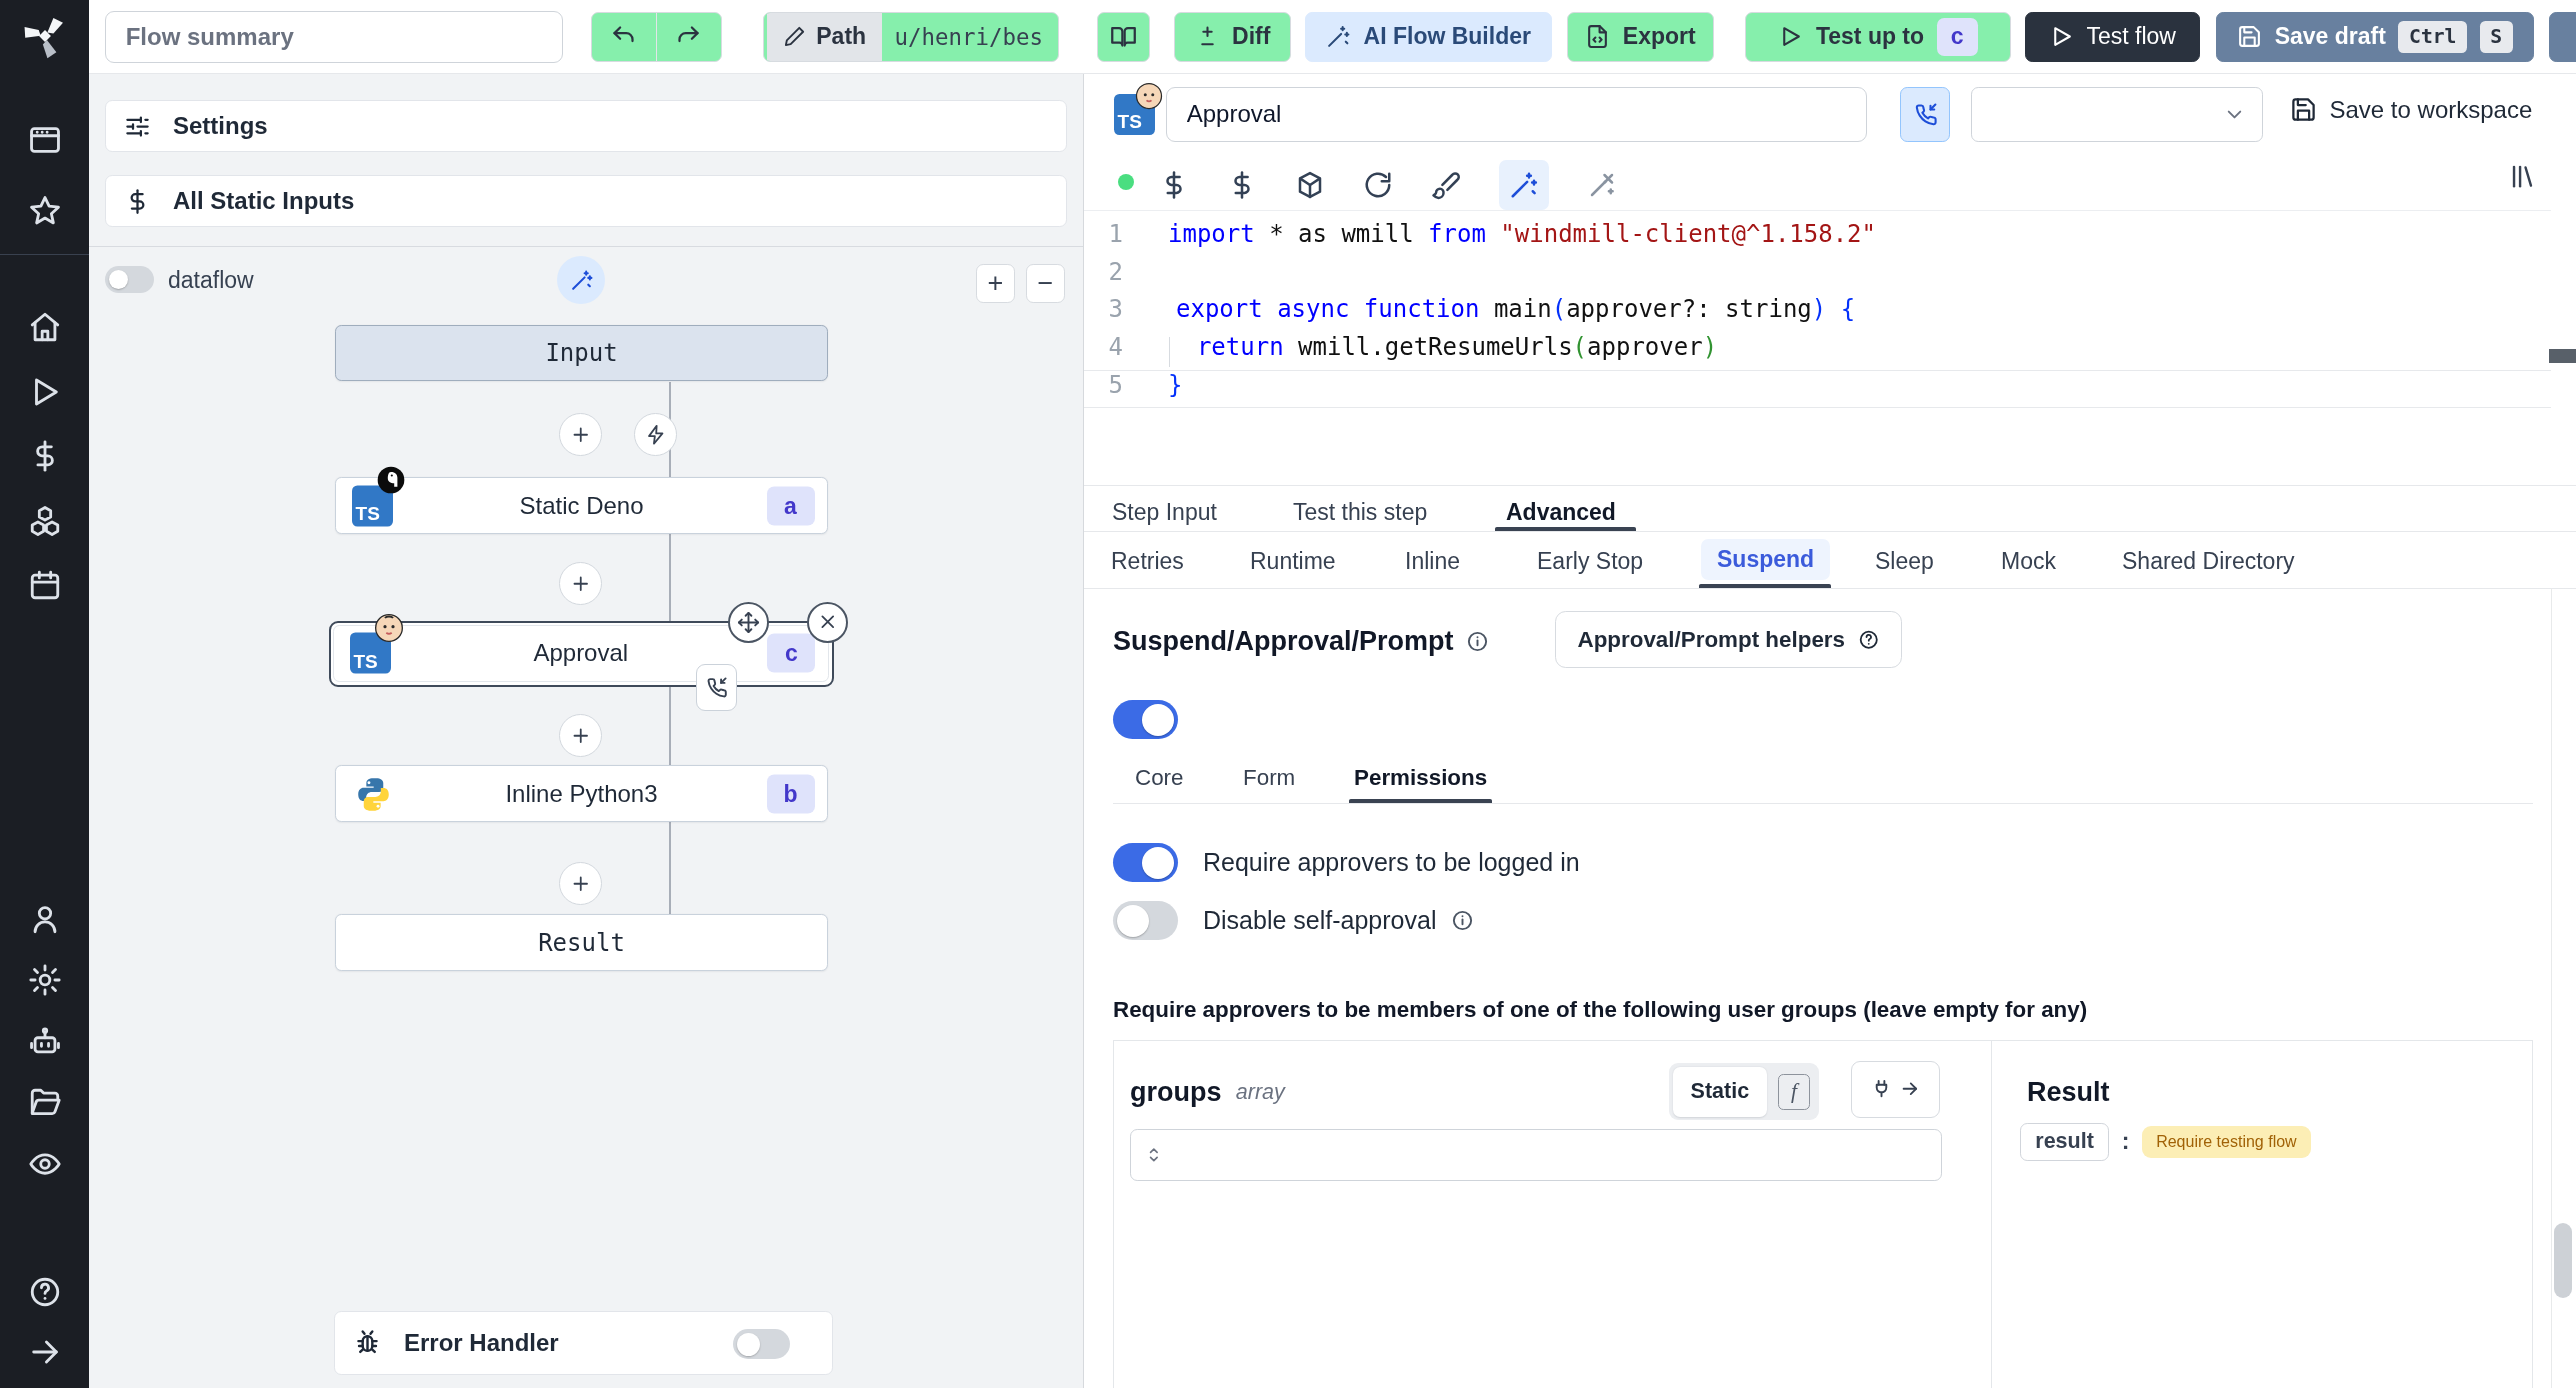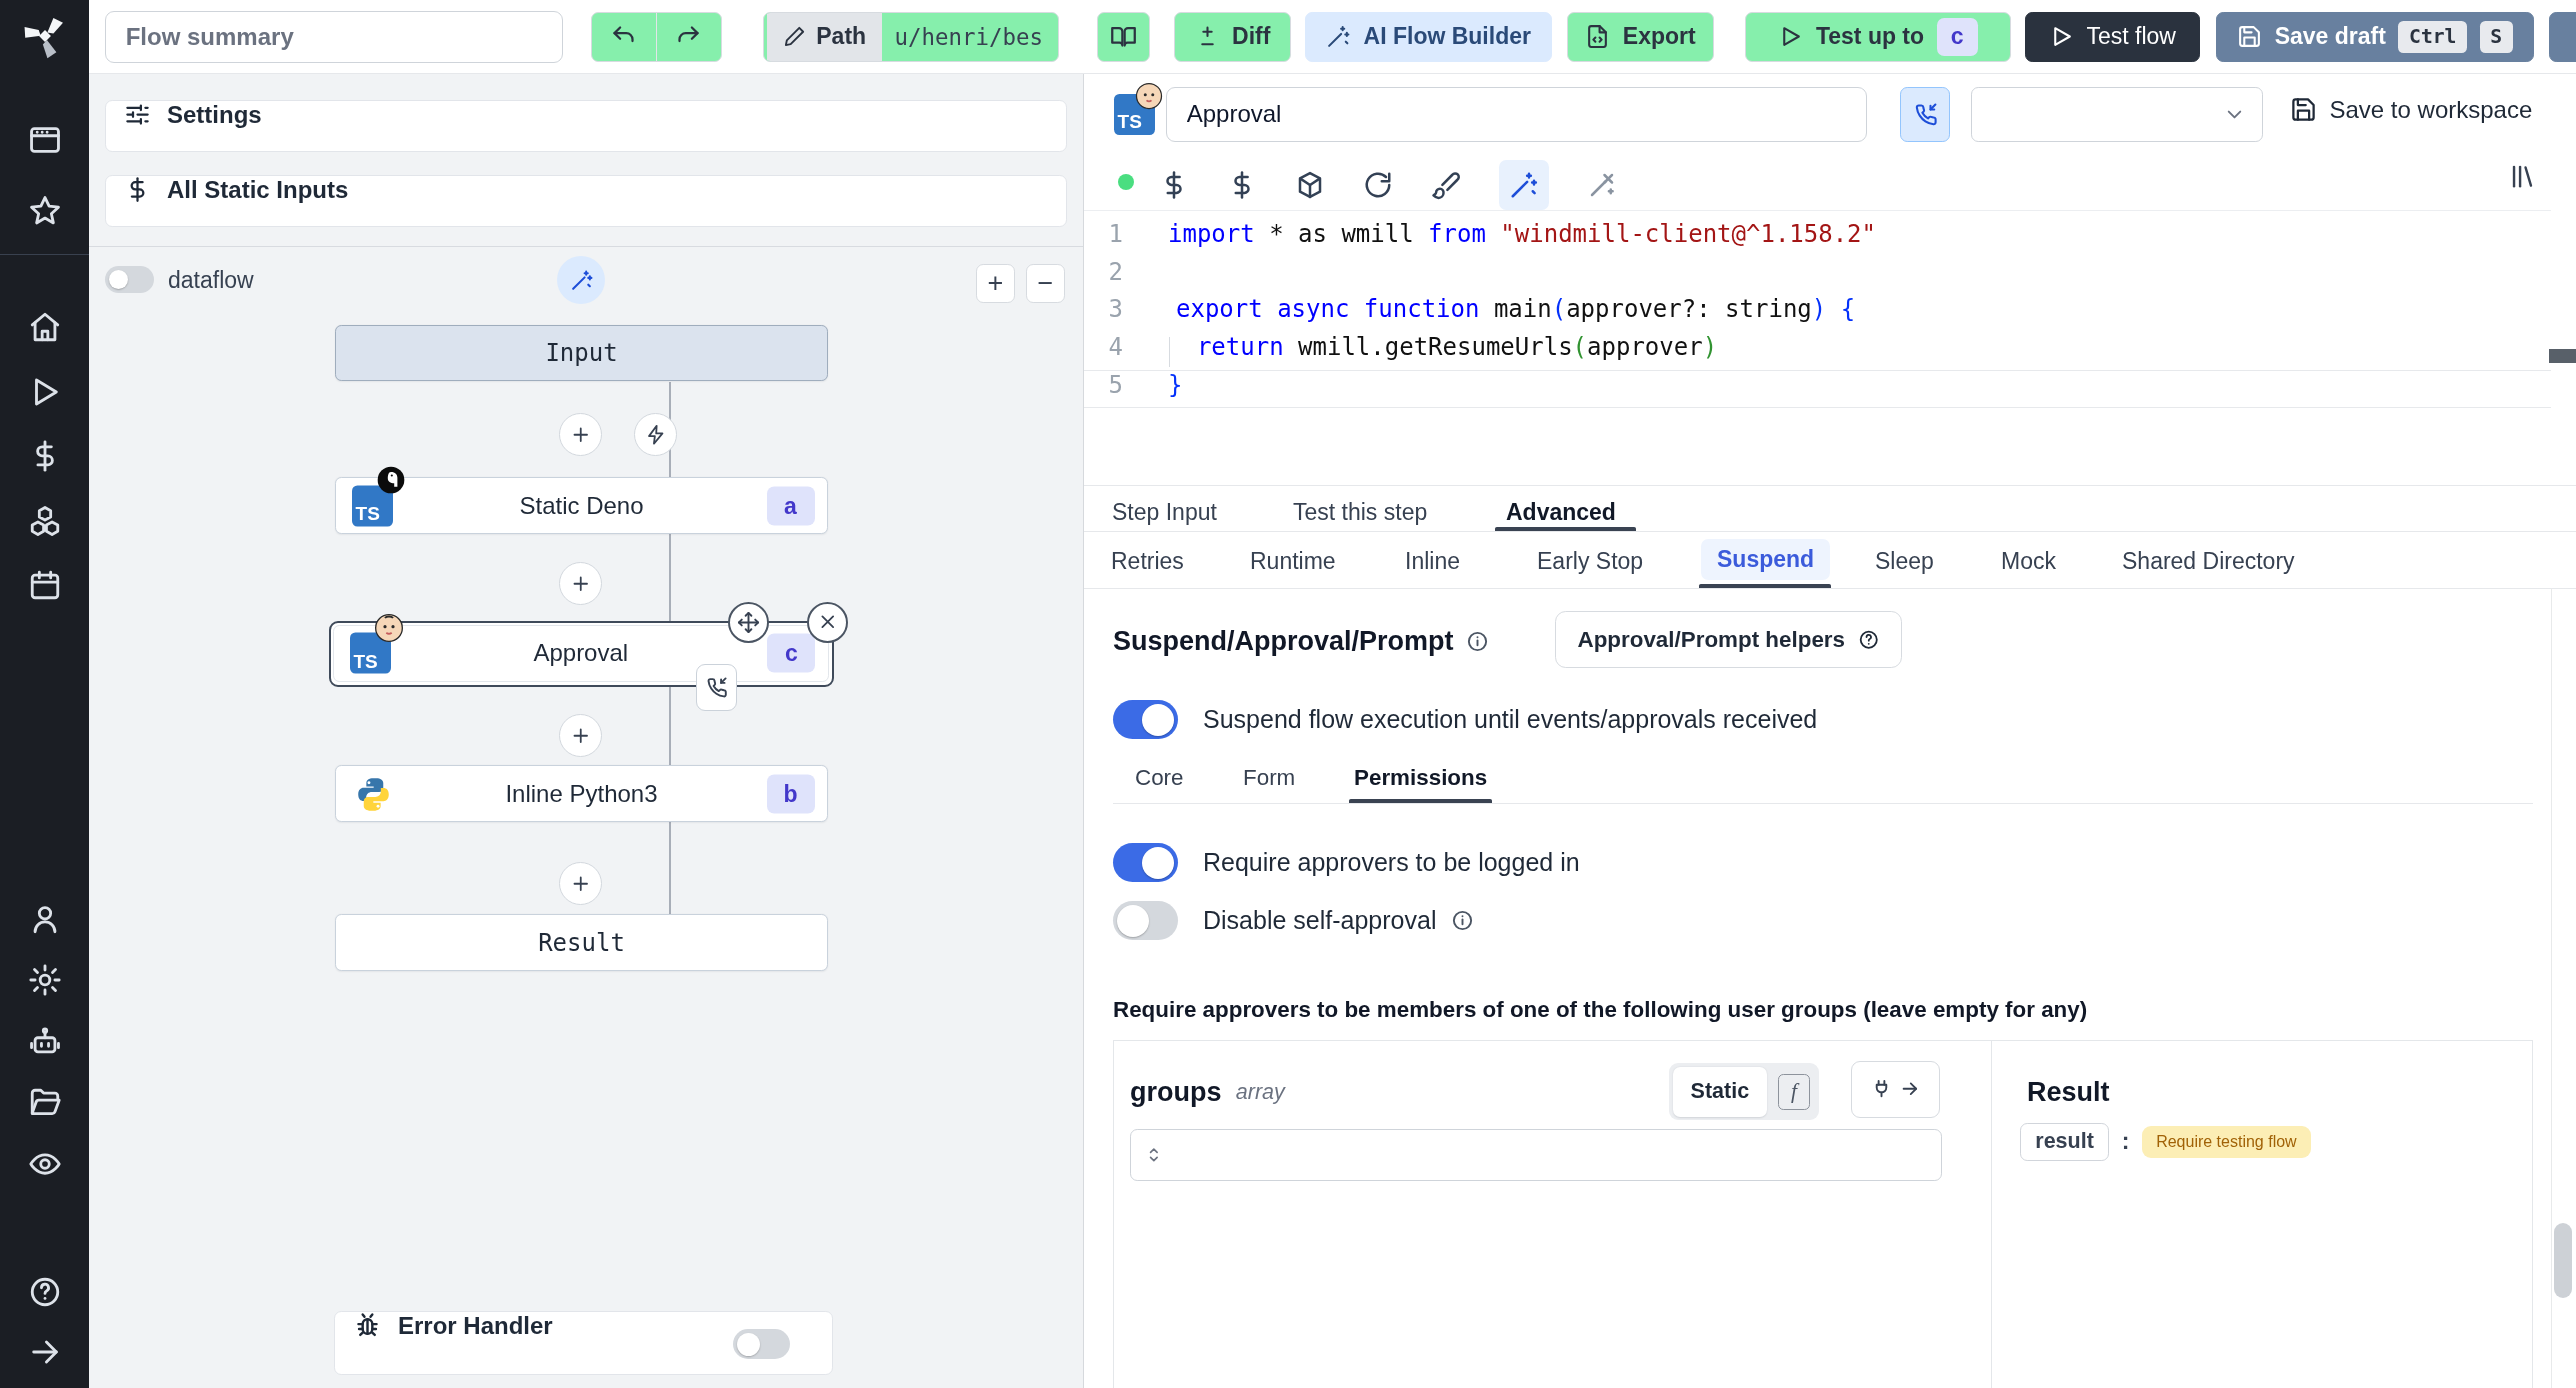--- a/index.html
+++ b/index.html
@@ -19,21 +19,21 @@
   .tb{position:absolute;top:11.6px;height:50px;border-radius:7.2px;display:flex;align-items:center;justify-content:center;gap:12.5px;
       border:0.9px solid #d7dbe0;background:#86efac;color:#2b3340;font-weight:600;font-size:23px;cursor:pointer}
   .tb .svgi{stroke-width:2}
   input.txt{border:0.9px solid #cfd4da;border-radius:9px;height:52px;padding:0 19.7px;font-size:24px;color:#0f172a;outline:none;
             font-family:"Liberation Sans",sans-serif}
   input.txt::placeholder{color:#6b7280;font-weight:600}
   .kbd{background:#e8eaee;color:#2b3340;border-radius:5.4px;padding:4.5px 10.7px;font-family:"DejaVu Sans Mono",monospace;font-size:19.7px;font-weight:700}
 
   
   .flowpanel{position:absolute;left:89px;top:74px;width:995px;height:1314px;background:#f1f3f5;border-right:0.9px solid #d6d9dd;overflow:hidden}
-  .card{position:absolute;background:#fff;border:0.9px solid #e2e5ea;border-radius:7.2px;display:flex;align-items:flex-start;gap:16px;padding:0 18px;cursor:pointer}
+  .card{position:absolute;background:#fff;border:0.9px solid #e2e5ea;border-radius:7.2px;display:flex;align-items:center;gap:22px;padding:0 18px;cursor:pointer}
   .card .lbl{font-weight:700;font-size:24px;color:#1f2937}
   .node{position:absolute;width:493px;background:#fff;border:0.9px solid #c9d2dc;border-radius:6.3px;display:flex;align-items:center;
         box-shadow:0 0.9px 1.8px rgba(16,24,40,.06);cursor:pointer}
   .node .nlabel{position:absolute;left:0;right:0;text-align:center;font-size:24px;color:#1f2937}
   .mono{font-family:"DejaVu Sans Mono",monospace}
   .nbadge{position:absolute;right:12.5px;top:50%;transform:translateY(-50%);width:48px;height:39px;border-radius:7.2px;background:#dfe3fb;
           color:#4338ca;font-weight:700;font-size:23px;display:flex;align-items:center;justify-content:center}
   .tstile{position:absolute;left:16px;top:50%;transform:translateY(-50%);width:41px;height:41px;border-radius:5.4px;background:#3178c6;color:#fff;
           font-weight:700;font-size:19px;display:flex;align-items:flex-end;justify-content:flex-start;padding:1.8px 3.6px}
   .overl{position:absolute;left:39px;top:-14.3px;width:32px;height:32px;border-radius:50%}
@@ -530,21 +530,20 @@
       <circle cx="12" cy="12" r="9"></circle>
         <path d="M9.5 9a2.5 2.5 0 1 1 3.6 2.24c-.8.38-1.1.96-1.1 1.76"></path>
         <path d="M12 16.5h.01"></path>
     </svg>
   </div>
 
   <div class="togrow" style="left:29px;top:626px">
     <div class="tgl tgl-lg on">
         <div class="knob"></div>
       </div>
-    <span class="tlabel">Suspend flow execution until events/approvals received</span>
   </div>
 
   <span class="tab1" style="left:51px;top:691px;font-size:22.4px">Core</span>
   <span class="tab1" style="left:159px;top:691px;font-size:22.4px">Form</span>
   <span class="tab1" style="left:270px;top:691px;font-size:22.4px;color:#111827;font-weight:600">Permissions</span>
   <div class="darkline" style="left:265px;top:725px;width:143px"></div>
   <div class="hairline" style="left:29px;right:43px;top:729px"></div>
 
   <div class="togrow" style="left:29px;top:769px">
     <div class="tgl tgl-lg on">

